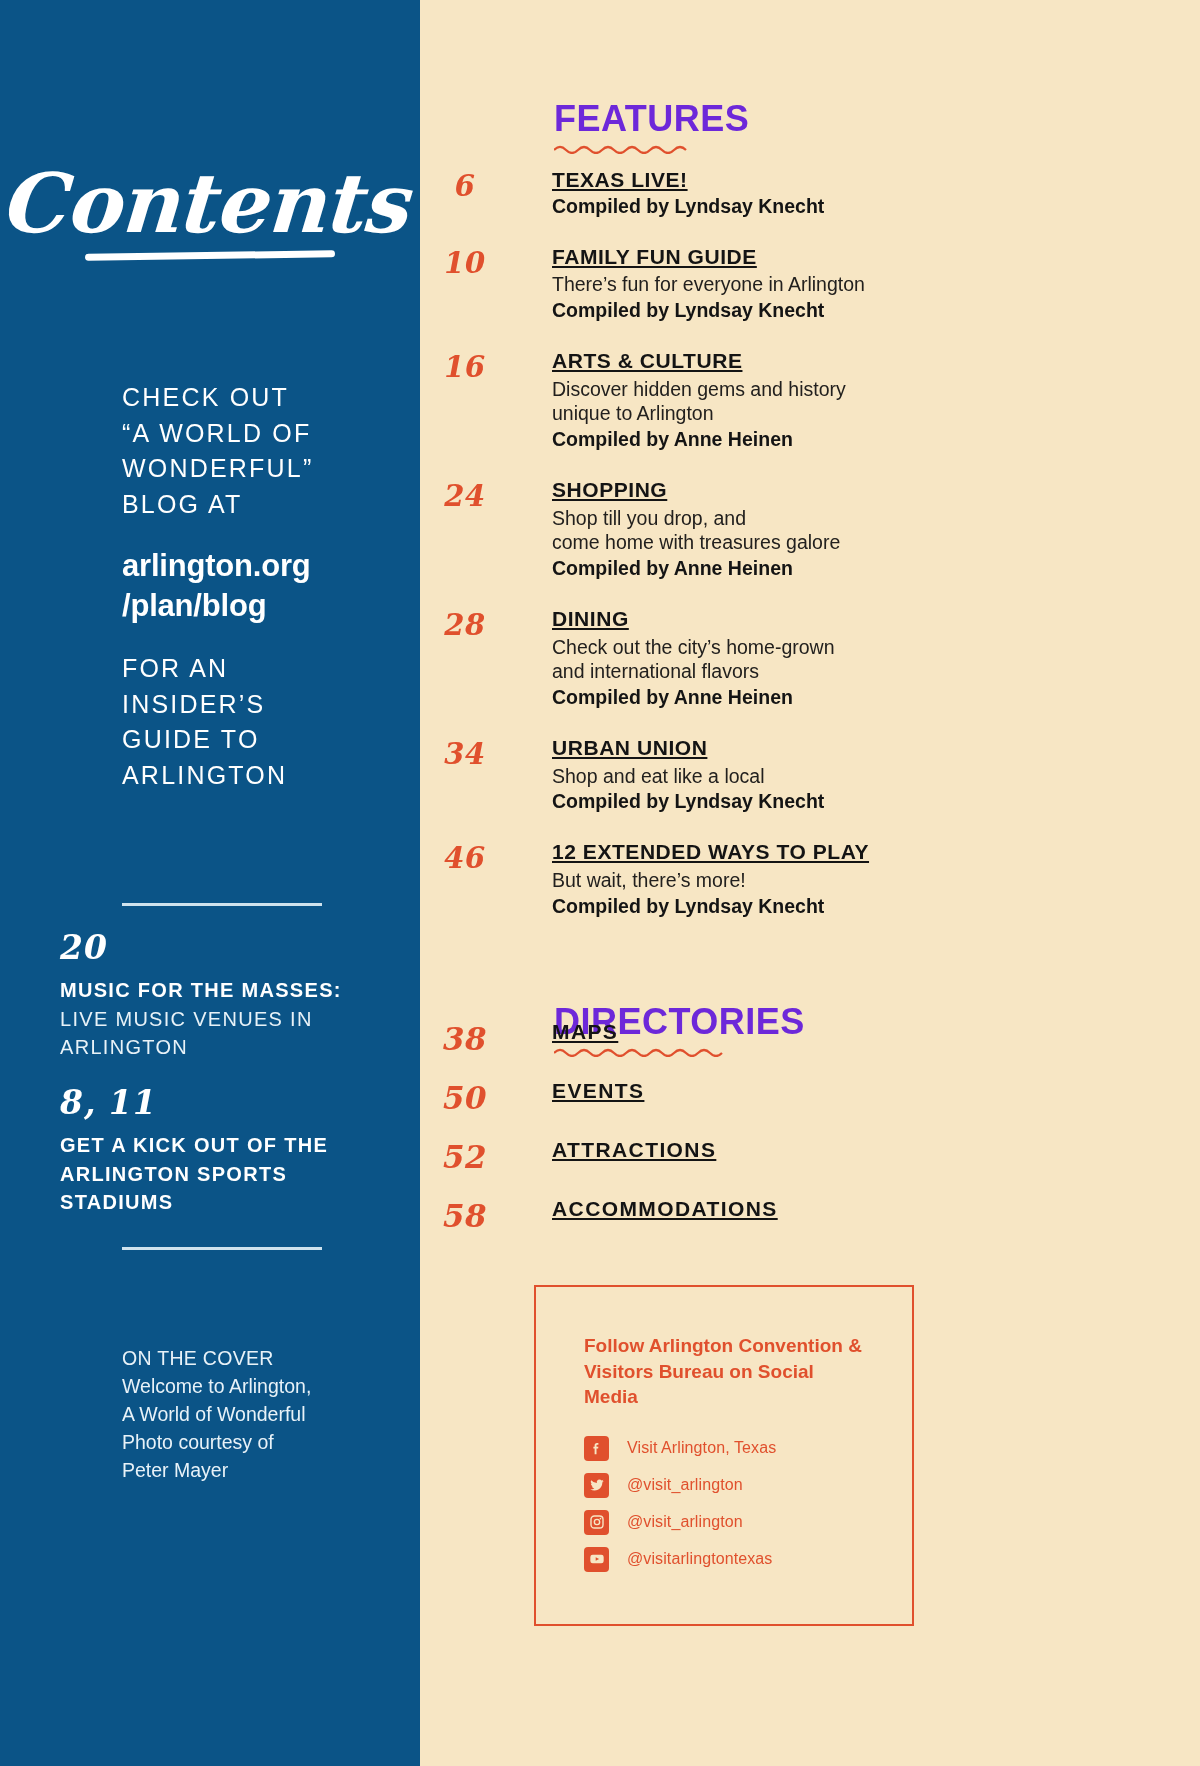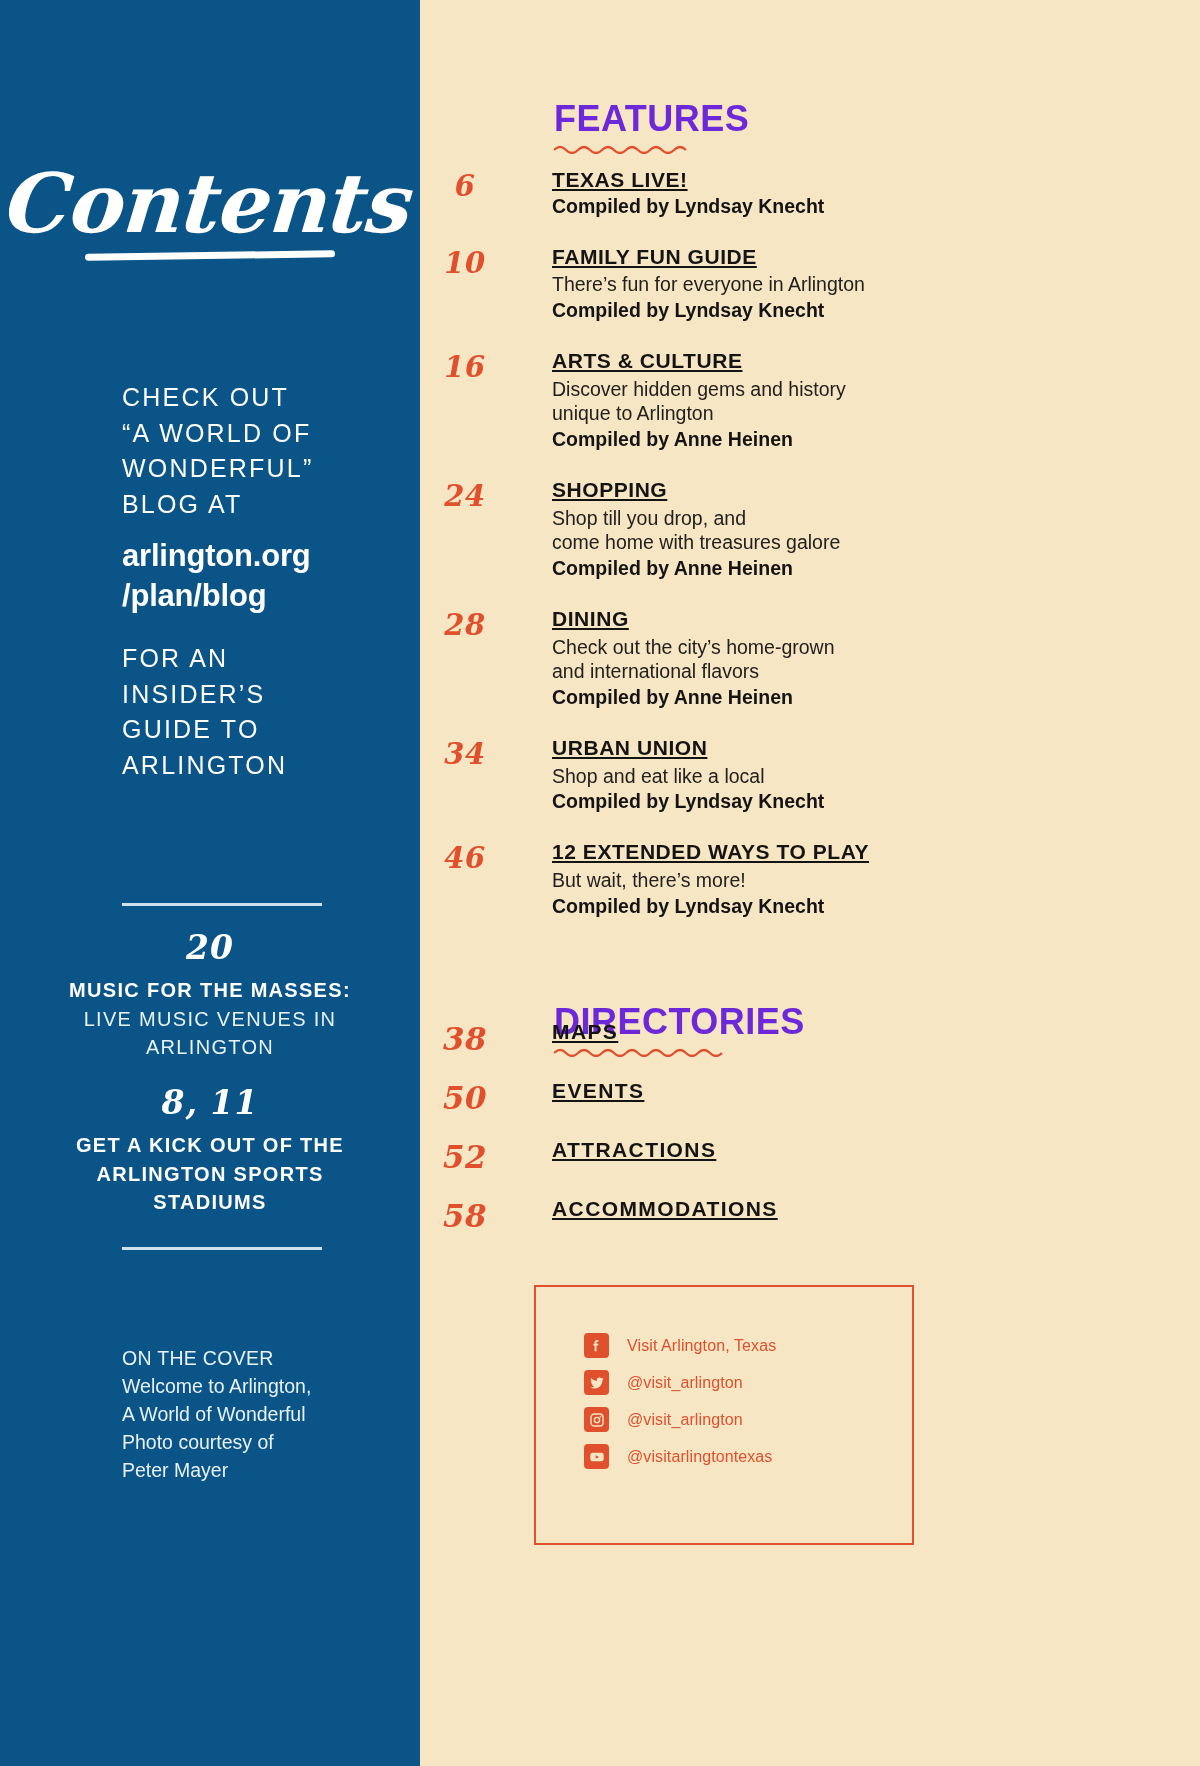--- a/index.html
+++ b/index.html
@@ -72,21 +72,21 @@
     letter-spacing: 2.2px;
     line-height: 1.42;
     color: #ffffff;
   }
   .blog-url {
     font-family: "Liberation Sans", sans-serif;
     font-size: 31px;
     font-weight: bold;
     line-height: 1.28;
     letter-spacing: -0.2px;
-    margin-top: 14px;
+    margin-top: 24px;
     color: #ffffff;
   }
   .blog-caps2 {
     font-family: "Liberation Sans", sans-serif;
     font-size: 25px;
     font-weight: 400;
     letter-spacing: 2.2px;
     line-height: 1.42;
     margin-top: 26px;
     color: #ffffff;
@@ -99,21 +99,20 @@
     height: 3px;
     background: #cfe3ee;
   }
   .rule-top { top: 903px; }
   .rule-bottom { top: 1247px; }
 
   .promo {
     position: absolute;
     left: 60px;
     width: 300px;
-    text-align: center;
   }
   .promo-1 { top: 930px; }
   .promo-2 { top: 1085px; }
   .promo-num {
     font-family: "DejaVu Serif", serif;
     font-style: italic;
     font-weight: bold;
     font-size: 33px;
     color: #ffffff;
     letter-spacing: 1px;
@@ -432,20 +431,22 @@
         </div>
         <div class="entry dir-entry">
           <div class="entry-page">58</div>
           <div class="entry-body">
             <div class="entry-title">ACCOMMODATIONS</div>
           </div>
         </div>
       </div>
 
     <div class="social-box">
+      <div class="social-head">Follow Arlington Convention &amp;
+Visitors Bureau on Social Media</div>
       <div id="social-list">
           <div class="social-row">
             <span class="social-icon">
               <svg width="15" height="15" viewBox="0 0 24 24">
                 <path fill="#f7e6c4" d="M15 6h-2.2c-.5 0-.8.3-.8.9V9H15l-.4 3h-2.6v9H9v-9H7V9h2V6.6C9 4.6 10.2 3 12.6 3H15v3z"></path>
               </svg>
             </span>
             <span class="social-label">Visit Arlington, Texas</span>
           </div>
           <div class="social-row">

